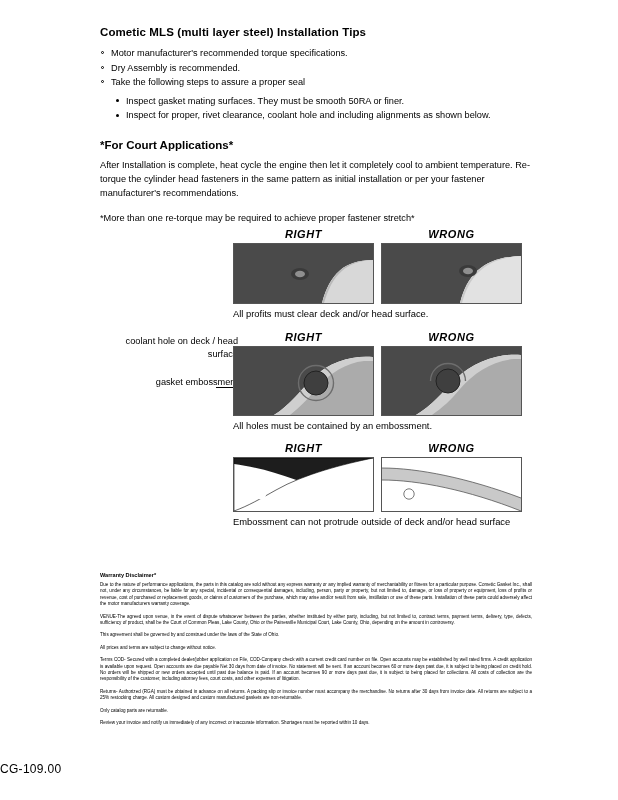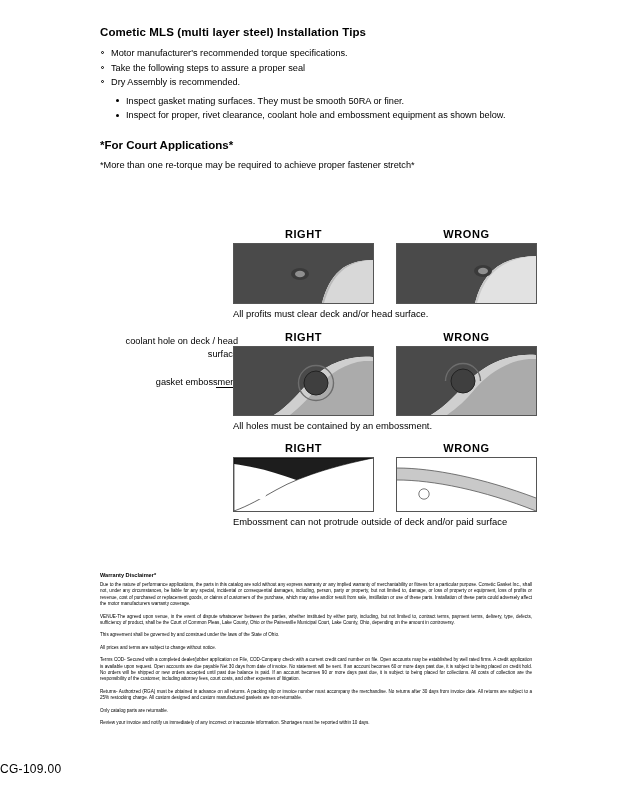--- a/index.html
+++ b/index.html
@@ -92,21 +92,22 @@
 
   
   .figures {
     position: absolute;
     left: 233px;
     top: 228px;
     width: 290px;
   }
   .fig-row {
     display: flex;
-    gap: 22px;
+    gap: 7px;
+    font-style: italic;
   }
   .fig-col {
     width: 141px;
   }
   .fig-label {
     text-align: center;
     font-size: 11px;
     font-weight: bold;
     letter-spacing: 0.6px;
     margin-bottom: 3px;
@@ -185,29 +186,30 @@
 </head>
 <body>
 
 <div class="page">
 
   <div class="content">
     <h1 class="title">Cometic MLS (multi layer steel) Installation Tips</h1>
 
     <ul class="bullets">
       <li>Motor manufacturer's recommended torque specifications.</li>
+      <li>Dry Assembly is recommended.</li>
       <li>Take the following steps to assure a proper seal</li>
-      <li>Dry Assembly is recommended.</li>
     </ul>
     <ul class="subbullets">
       <li>Inspect gasket mating surfaces.  They must be smooth 50RA or finer.</li>
-      <li>Inspect for proper, rivet clearance, coolant hole and embossment equipment as shown below.</li>
+      <li>Inspect for proper, rivet clearance, coolant hole and including alignments as shown below.</li>
     </ul>
 
     <h2 class="section">*For Court Applications*</h2>
+    <p class="body">After Installation is complete, heat cycle the engine then let it completely cool to ambient temperature.  Re-torque the cylinder head fasteners in the same pattern as initial installation or per your fastener manufacturer's recommendations.</p>
     <p class="body last">*More than one re-torque may be required to achieve proper fastener stretch*</p>
   </div>
 
   <div class="callouts">
     <div class="callout-text">coolant hole on deck / head surface</div>
     <div class="callout-text" style="margin-top:16px;">gasket embossment</div>
   </div>
   <div class="callout-line" style="left:238px; top:352px; width:36px;"></div>
   <div class="callout-line" style="left:216px; top:387px; width:60px;"></div>
 
@@ -294,21 +296,21 @@
           <svg width="139" height="53" viewBox="0 0 139 53">
             <rect x="0" y="0" width="139" height="53" fill="#ffffff"></rect>
             <path d="M0,10 C36,10 86,20 139,40 V53 C86,32 36,22 0,22 Z" fill="#c9c9c9"></path>
             <path d="M0,10 C36,10 86,20 139,40" fill="none" stroke="#555" stroke-width="0.8"></path>
             <path d="M0,22 C36,22 86,32 139,53" fill="none" stroke="#555" stroke-width="0.8"></path>
             <circle cx="27" cy="36" r="5.2" fill="#ffffff" stroke="#555" stroke-width="0.8"></circle>
           </svg>
         </div>
       </div>
     </div>
-    <div class="fig-caption two-line">Embossment can not protrude outside of deck and/or paid surface</div>
+    <div class="fig-caption two-line">Embossment can not protrude outside of deck and/or head surface</div>
   </div>
 
   <div class="warranty">
     <h3>Warranty Disclaimer*</h3>
     <p>Due to the nature of performance applications, the parts in this catalog are sold without any express warranty or any implied warranty of merchantability or fitness for a particular purpose.  Cometic Gasket Inc., shall not, under any circumstances, be liable for any special, incidental or consequential damages, including, person, party or property, but not limited to, damage, or loss of property or equipment, loss of profits or revenue, cost of purchased or replacement goods, or claims of customers of the purchase, which may arise and/or result from sale, instillation or use of these parts.  Installation of these parts could adversely affect the motor manufacturers warranty coverage.</p>
     <p>VENUE-The agreed upon venue, in the event of dispute whatsoever between the parties, whether instituted by either party, including, but not limited to, contract terms, payment terms, delivery, type, defects, sufficiency of product, shall be the Court of Common Pleas, Lake County, Ohio or the Painesville Municipal Court, Lake County, Ohio, depending on the amount in controversy.</p>
     <p>This agreement shall be governed by and construed under the laws of the State of Ohio.</p>
     <p>All prices and terms are subject to change without notice.</p>
     <p>Terms COD- Secured with a completed dealer/jobber application on File, COD-Company check with a current credit card number on file.  Open accounts may be established by well rated firms.  A credit application is available upon request.  Open accounts are due payable Net 30 days from date of invoice.  No statement will be sent.  If an account becomes 60 or more days past due, it is subject to being placed on credit hold.  No orders will be shipped or new orders accepted until past due balance is paid.  If an account becomes 90 or more days past due, it is subject to being placed for collections.  All costs of collection are the responsibility of the customer, including attorney fees, court costs, and other expenses of litigation.</p>
     <p>Returns- Authorized (RGA) must be obtained in advance on all returns.  A packing slip or invoice number must accompany the merchandise.  No returns after 30 days from invoice date.  All returns are subject to a 25% restocking charge.  All custom designed and custom manufactured gaskets are non-returnable.</p>

